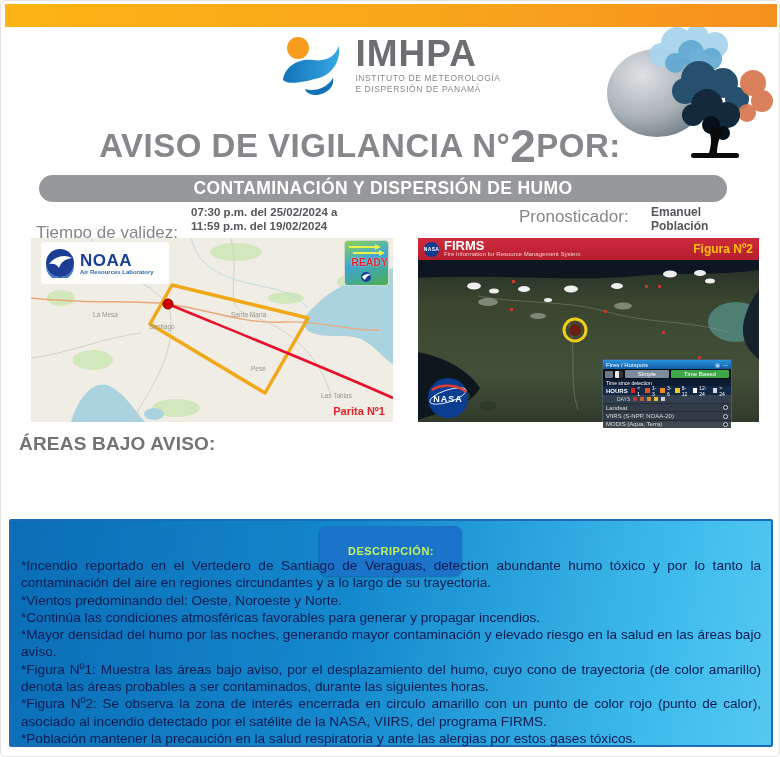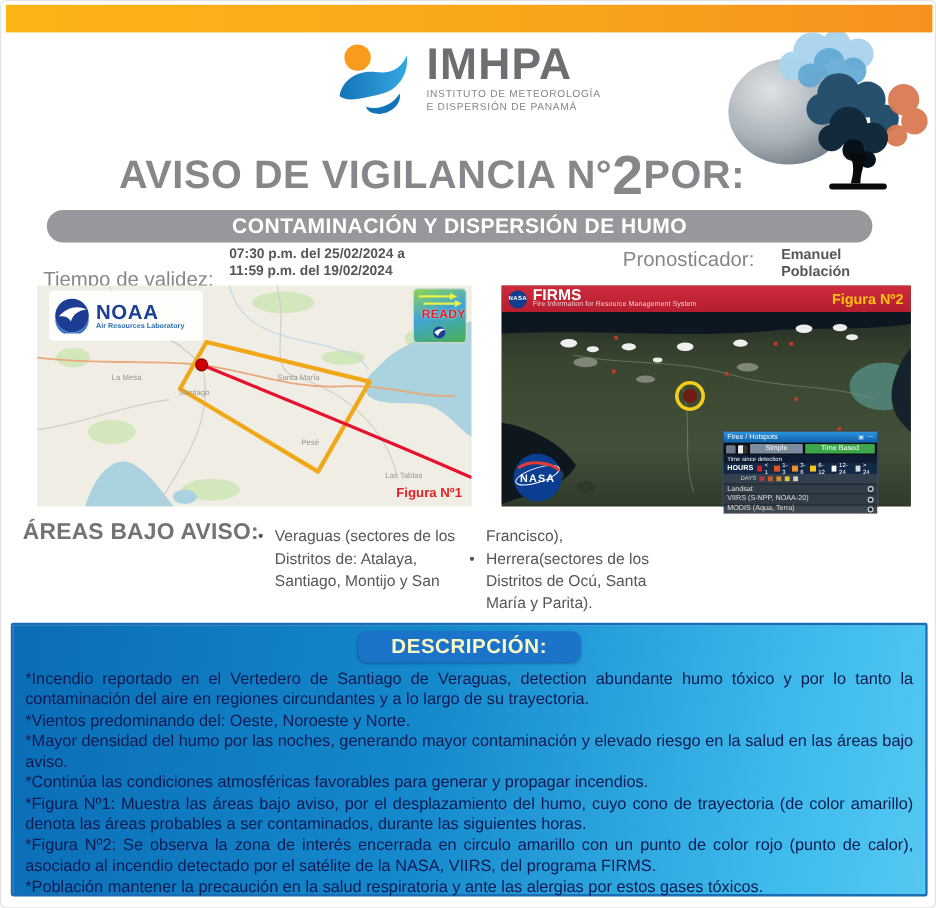--- a/index.html
+++ b/index.html
@@ -94,22 +94,22 @@
   .areas-col2 { left:388px; width:185px; }
   .bullet-item { position:relative; padding-left:16px; }
   .bullet-item::before { content:"•"; position:absolute; left:2px; top:0; color:#55565A; }
   .carry-line { padding-left:16px; }
 
   
   .desc-box { position:absolute; left:8px; top:518px; width:764px; height:228px;
     border:2px solid #1A6CB5; border-radius:2px;
     background:linear-gradient(100deg,#0A6DB6 0%,#1589CD 45%,#3FBCEC 85%,#55C8F2 100%); }
   .desc-badge { position:absolute; left:50%; transform:translateX(-50%); top:5px;
-    background:#1B74CA; border-radius:8px; padding:3px 28px;
-    color:#fef9c3; font-weight:bold; font-size:17px; letter-spacing:.5px; box-shadow:0 1px 2px rgba(0,40,90,.35); }
+    background:#1B74CA; border-radius:8px; padding:19px 28px;
+    color:#bef264; font-weight:bold; font-size:11px; letter-spacing:.5px; box-shadow:0 1px 2px rgba(0,40,90,.35); }
   .desc-text { position:absolute; left:10px; right:10px; top:36px; color:#0E1A52;
     font-size:13.6px; line-height:17.3px; text-align:justify; }
   .desc-text p { margin:0; }
 
   
   text { font-family:"Liberation Sans", sans-serif; }
 </style>
 </head>
 <body>
 
@@ -252,21 +252,21 @@
           <path d="M4,6 L30,6"></path>
             <path d="M8,12 L34,12"></path>
         </g>
         <polygon points="30,3 36,6 30,9" fill="#E9F24A"></polygon>
         <polygon points="34,9 40,12 34,15" fill="#E9F24A"></polygon>
         <circle cx="21" cy="36" r="5" fill="#1D3C94"></circle>
         <path d="M17,36 C19,33 24,32 26,34 C23,34 21,36 20,39 Z" fill="#fff"></path>
       </svg>
       <div class="ready-text">READY</div>
     </div>
-    <div class="figura1">Figura Nº1</div>
+    <div class="figura1">Parita Nº1</div>
   </div>
 
   <div class="map-firms">
     <div class="firms-header">
       <div class="nasa-mini">NASA</div>
       <div>
         <div class="firms-title">FIRMS</div>
         <div class="firms-sub">Fire Information for Resource Management System</div>
       </div>
       <div class="figura2">Figura Nº2</div>
@@ -372,34 +372,27 @@
         <span class="dot"></span>
       </div>
       <div class="fp-src">
         <span>MODIS (Aqua, Terra)</span>
         <span class="dot"></span>
       </div>
     </div>
   </div>
 
   <div class="areas-label">ÁREAS BAJO AVISO:</div>
-  <div class="areas-col areas-col1">
-    <div class="bullet-item">Veraguas (sectores de los Distritos de: Atalaya, Santiago, Montijo y San</div>
-  </div>
-  <div class="areas-col areas-col2">
-    <div class="carry-line">Francisco),</div>
-    <div class="bullet-item">Herrera(sectores de los Distritos de Ocú, Santa María y Parita).</div>
-  </div>
 
   <div class="desc-box">
     <div class="desc-badge">DESCRIPCIÓN:</div>
     <div class="desc-text">
       <p>*Incendio reportado en el Vertedero de Santiago de Veraguas, detection abundante humo tóxico y por lo tanto la contaminación del aire en regiones circundantes y a lo largo de su trayectoria.</p>
       <p>*Vientos  predominando del:  Oeste, Noroeste y Norte.</p>
+      <p>*Continúa las condiciones atmosféricas favorables para generar y propagar incendios.</p>
       <p>*Mayor densidad del humo por las noches, generando mayor contaminación y  elevado riesgo en la salud en las áreas bajo aviso.</p>
-      <p>*Continúa las condiciones atmosféricas favorables para generar y propagar incendios.</p>
       <p>*Figura Nº1: Muestra las áreas bajo aviso, por el desplazamiento del humo, cuyo cono de trayectoria (de color amarillo) denota las áreas probables a ser contaminados, durante las siguientes horas.</p>
       <p>*Figura Nº2: Se observa la zona de interés encerrada en circulo amarillo con un punto de color rojo (punto de calor),  asociado al incendio detectado por el satélite de la NASA, VIIRS, del programa FIRMS.</p>
       <p>*Población mantener la precaución en la salud respiratoria y  ante las alergias por estos gases tóxicos.</p>
     </div>
   </div>
 
 </div>
 
 </body></html>

